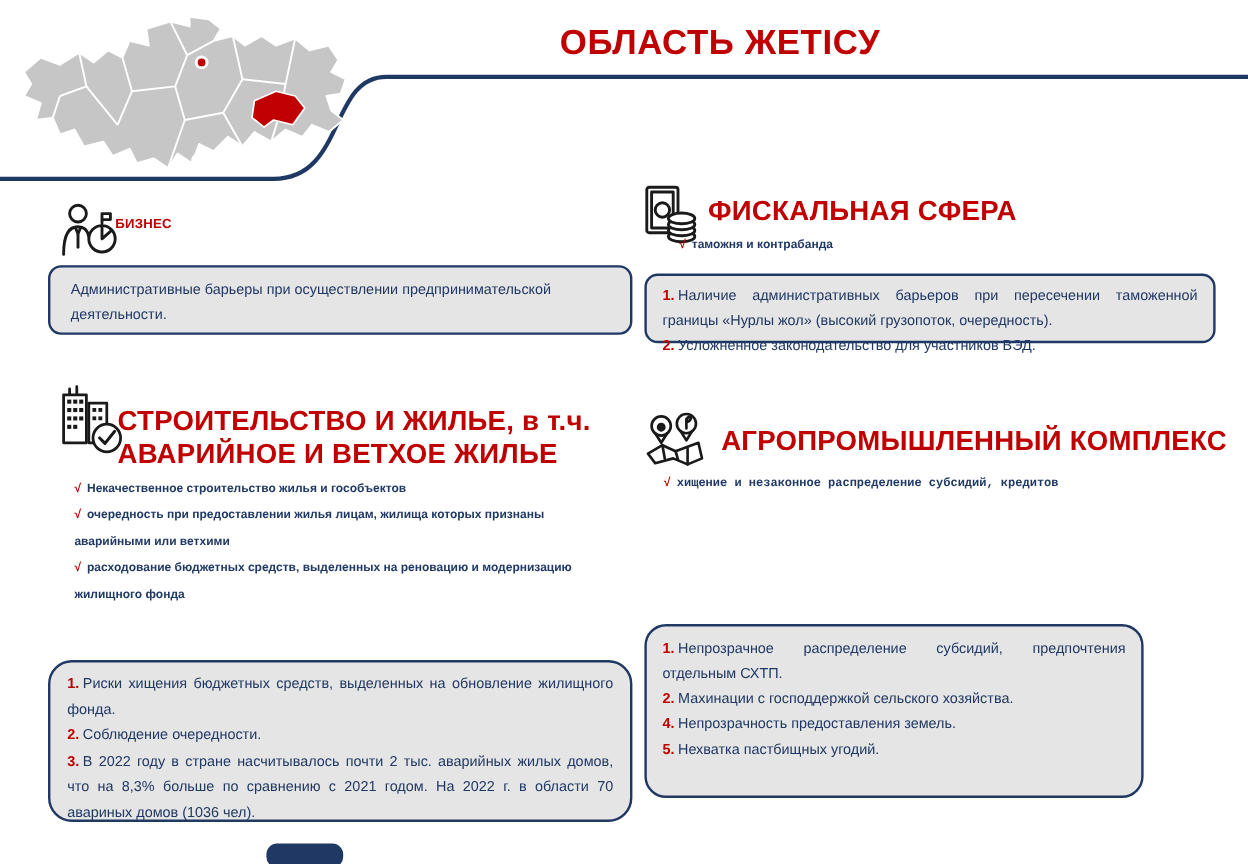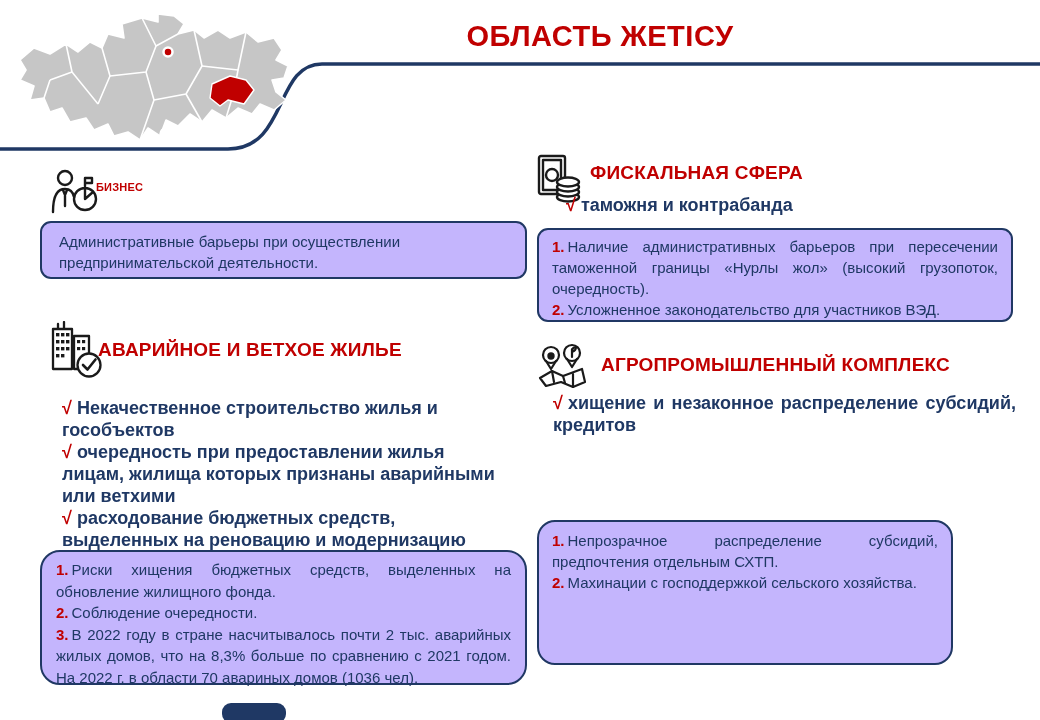--- a/index.html
+++ b/index.html
@@ -13,38 +13,38 @@
   .abs { position: absolute; }
 
   .page-title {
     left: 420px; top: 20px; width: 360px;
     text-align: center;
     font-size: 29px; font-weight: 700; color: #C00000;
     letter-spacing: .5px;
   }
 
   .hdr {
-    color: #C00000; font-weight: 700; font-size: 19px;
+    color: #C00000; font-weight: 700; font-size: 23px;
     letter-spacing: .2px; white-space: nowrap;
   }
 
   .box {
     border: 2.5px solid #203864;
     border-radius: 14px;
-    background: #c4b5fd;
+    background: #e5e5e5;
     color: #1F3864;
-    font-size: 15px;
+    font-size: 12px;
     line-height: 21px;
   }
   .box .bi { text-align: justify; }
   .box .num { color: #C00000; font-weight: 700; margin-right: 3px; }
 
-  .chk-list { color: #1F3864; font-weight: 700; font-size: 18px; line-height: 22px; }
+  .chk-list { color: #1F3864; font-weight: 700; font-size: 10px; line-height: 22px; }
   .chk .mark { color: #C00000; margin-right: 5px; }
-  .j { text-align: justify; }
+  .j { text-align: justify; font-family: Liberation Mono, monospace; }
 
   .corner-bar {
     left: 222px; top: 703px; width: 64px; height: 20px;
     background: #1F3864; border-radius: 9px;
   }
 
   svg { display: block; }
 </style>
 </head>
 <body>
@@ -115,21 +115,21 @@
   </svg>
 </div>
 <div class="abs hdr" style="left:590px;top:162px;">ФИСКАЛЬНАЯ  СФЕРА</div>
 
 <div class="abs chk-list" style="left:566px;top:194px;width:320px;">
   <div class="chk">
     <span class="mark">√</span><span>таможня и контрабанда</span>
   </div>
 </div>
 
-<div class="abs box" style="left:537px;top:228px;width:476px;height:94px;padding:6px 13px;border-radius:11px;">
+<div class="abs box" style="left:537px;top:228px;width:476px;height:58px;padding:6px 13px;border-radius:11px;">
   <div class="bi">
     <span class="num">1.</span><span>Наличие административных барьеров при пересечении таможенной границы «Нурлы жол» (высокий грузопоток, очередность).</span>
   </div>
   <div class="bi">
     <span class="num">2.</span><span>Усложненное законодательство для участников ВЭД.</span>
   </div>
 </div>
 
 <div class="abs" style="left:50px;top:321px;width:54px;height:58px;">
   <svg width="54" height="58" viewBox="0 0 54 58">
@@ -153,20 +153,21 @@
       <rect x="27" y="19" width="3.2" height="3.2"></rect>
         <rect x="32" y="19" width="3.2" height="3.2"></rect>
       <rect x="27" y="26" width="3.2" height="3.2"></rect>
         <rect x="32" y="26" width="3.2" height="3.2"></rect>
     </g>
     <circle cx="39" cy="44" r="11.5" fill="#ffffff" stroke="#1a1a1a" stroke-width="2.3"></circle>
     <path d="M33,44 L37.5,48.5 L45.5,38.5" fill="none" stroke="#1a1a1a" stroke-width="2.6" stroke-linecap="round" stroke-linejoin="round"></path>
   </svg>
 </div>
 <div class="abs" style="left:98px;top:336px;width:380px;line-height:28px;">
+  <div class="hdr">СТРОИТЕЛЬСТВО  И ЖИЛЬЕ,  в т.ч.</div>
   <div class="hdr">АВАРИЙНОЕ И ВЕТХОЕ ЖИЛЬЕ</div>
 </div>
 
 <div class="abs chk-list" style="left:62px;top:397px;width:440px;">
   <div class="chk">
     <span class="mark">√</span><span>Некачественное строительство жилья и гособъектов</span>
   </div>
   <div class="chk">
     <span class="mark">√</span><span>очередность при предоставлении жилья лицам, жилища которых признаны аварийными или ветхими</span>
   </div>
@@ -209,15 +210,21 @@
   </div>
 </div>
 
 <div class="abs box" style="left:537px;top:520px;width:416px;height:145px;padding:8px 13px;border-radius:18px;">
   <div class="bi">
     <span class="num">1.</span><span>Непрозрачное распределение субсидий, предпочтения  отдельным СХТП.</span>
   </div>
   <div class="bi">
     <span class="num">2.</span><span>Махинации с господдержкой сельского хозяйства.</span>
   </div>
+  <div class="bi">
+    <span class="num">4.</span><span>Непрозрачность предоставления земель.</span>
+  </div>
+  <div class="bi">
+    <span class="num">5.</span><span>Нехватка пастбищных угодий.</span>
+  </div>
 </div>
 
 <div class="abs corner-bar"></div>
 
 </body></html>

